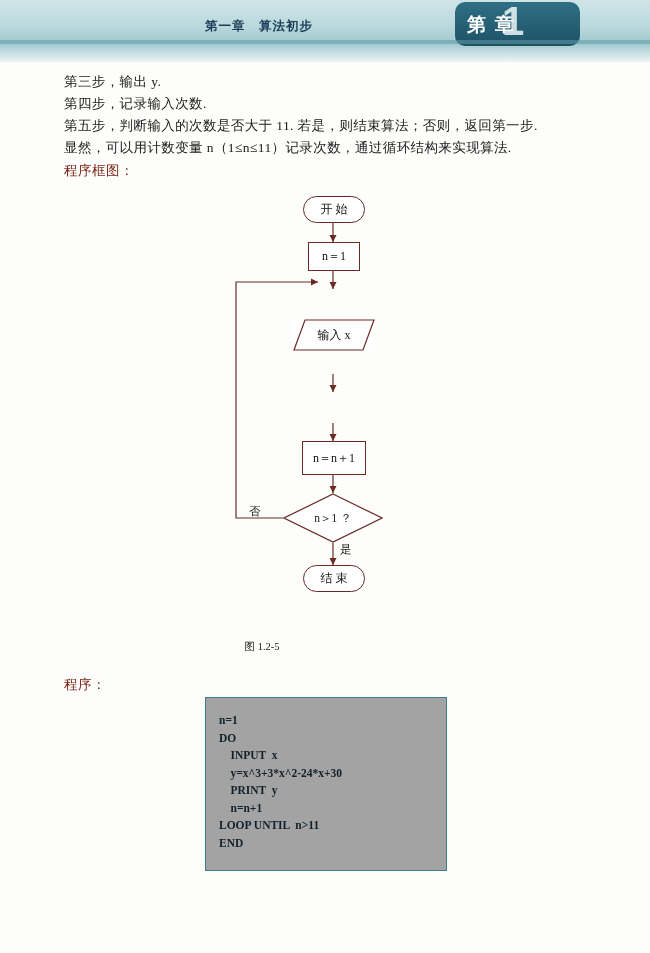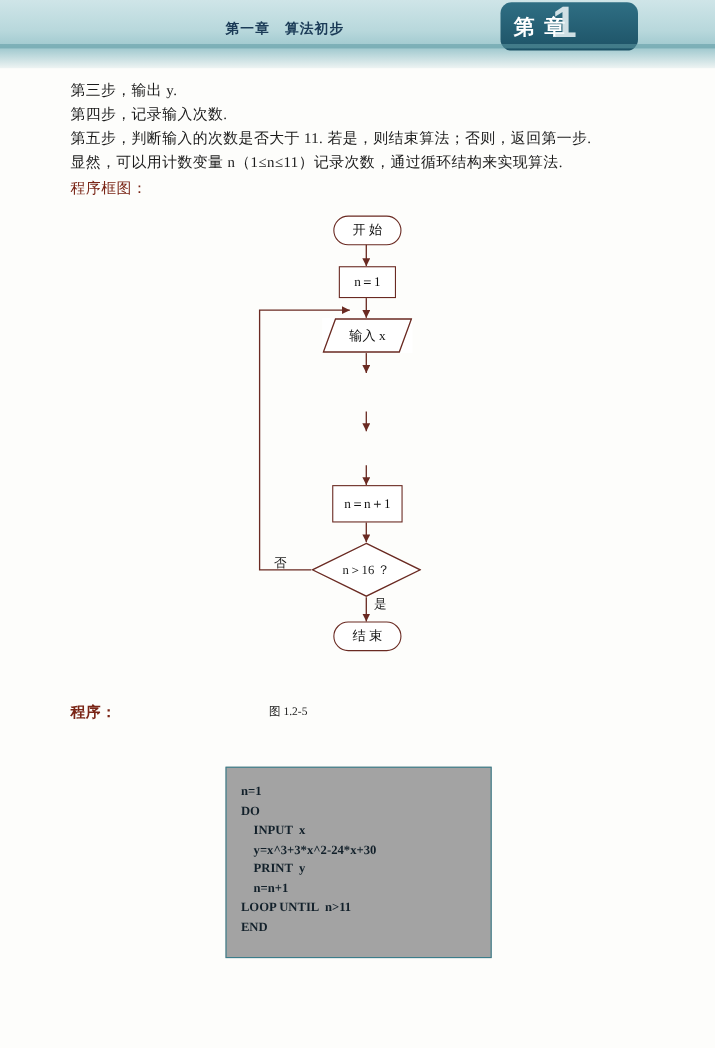--- a/index.html
+++ b/index.html
@@ -47,35 +47,35 @@
   }
   .p1{top:72px;}
   .p2{top:94px;}
   .p3{top:116px;}
   .p4{top:138px;}
   .label-flow{
     position:absolute;left:64px;top:162px;font-size:13.5px;font-weight:normal;color:#7a2516;
     letter-spacing:.5px;
   }
   .label-prog{
-    position:absolute;left:64px;top:639px;font-size:13.5px;font-weight:bold;color:#7a2516;
+    position:absolute;left:64px;top:676px;font-size:13.5px;font-weight:normal;color:#7a2516;
     letter-spacing:.5px;
   }
 
   
   .flow{position:absolute;left:0;top:184px;width:650px;height:430px;}
   .node{
     position:absolute;
     display:flex;align-items:center;justify-content:center;
     font-size:12px;background:#fff;color:#111;
     border:1px solid #6a2a22;
     white-space:nowrap;
   }
   .term{border-radius:14px;}
-  .para-node{border:none;}
+  .para-node{border:none;margin-top:30px;}
   .para-inner{
     width:100%;height:100%;
     display:flex;align-items:center;justify-content:center;
   }
   .figcap{
     position:absolute;left:0;top:640px;width:524px;text-align:center;
     font-size:10.5px;color:#222;
   }
 
   
@@ -144,21 +144,21 @@
   </div>
 
 
 
   <div class="node" style="left:302px;top:257px;width:62px;height:32px;">n＝n＋1</div>
 
   <div style="position:absolute;left:283px;top:309px;width:100px;height:50px;">
     <svg width="100" height="50" style="position:absolute;left:0;top:0;">
       <polygon points="50,1 99,25 50,49 1,25" fill="#fff" stroke="#6a2a22" stroke-width="1.2"></polygon>
     </svg>
-    <div style="position:absolute;left:0;top:0;width:100px;height:50px;display:flex;align-items:center;justify-content:center;font-size:11.5px;">n＞16 ？</div>
+    <div style="position:absolute;left:0;top:0;width:100px;height:50px;display:flex;align-items:center;justify-content:center;font-size:11.5px;">n＞1 ？</div>
   </div>
 
   <div style="position:absolute;left:249px;top:320px;font-size:11.5px;">否</div>
   <div style="position:absolute;left:340px;top:358px;font-size:11.5px;">是</div>
 
   <div class="node term" style="left:303px;top:381px;width:60px;height:25px;">结  束</div>
 </div>
 
 <div class="figcap">图 1.2-5</div>
 

